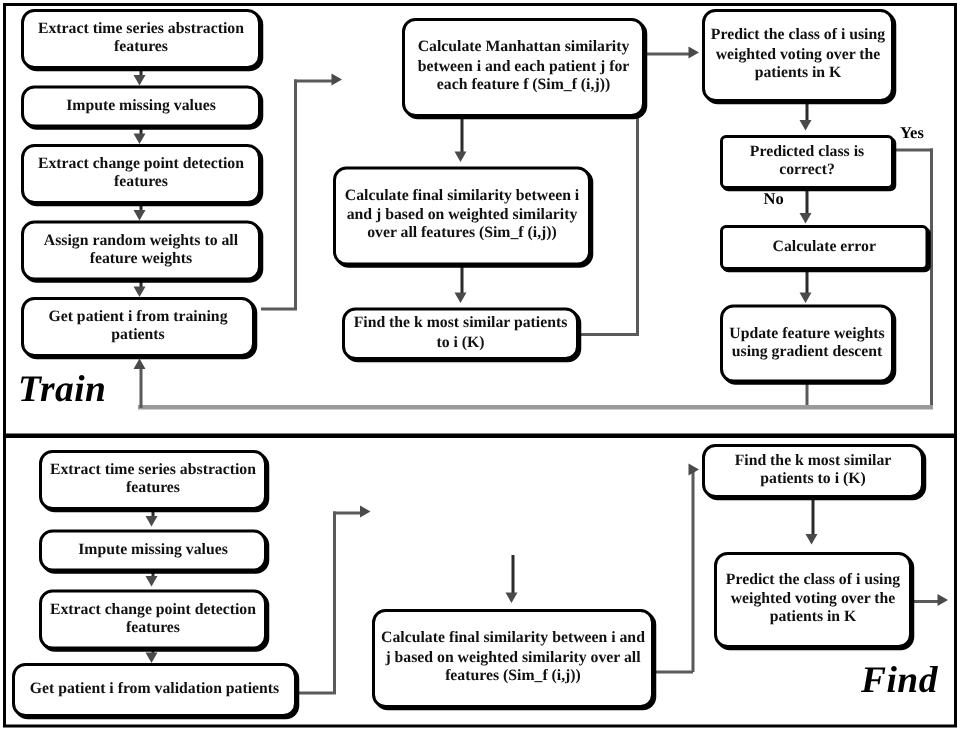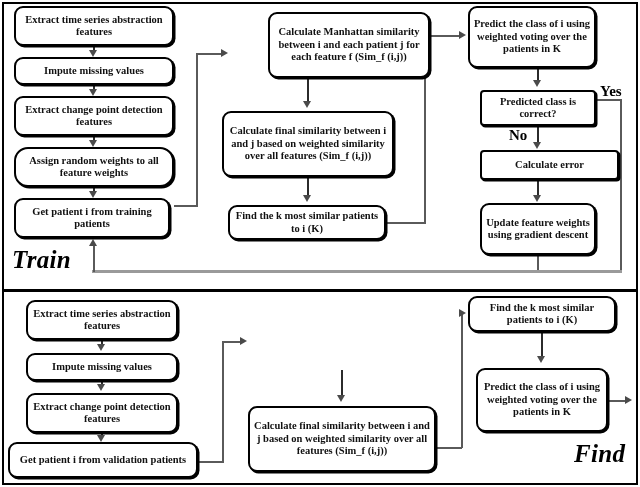--- a/index.html
+++ b/index.html
@@ -88,21 +88,21 @@
   }
   .arrow.right {
     border-top: 4px solid transparent;
     border-bottom: 4px solid transparent;
     border-left: 7px solid #4a4a4a;
   }
   .edge-label {
     position: absolute;
     font-family: "Liberation Serif", "DejaVu Serif", serif;
     font-weight: bold;
-    font-size: 15px;
+    font-size: 11px;
     color: #000;
     z-index: 6;
   }
   .thickbar {
     position: absolute;
     background: #9a9a9a;
     height: 3px;
     z-index: 2;
   }
 </style>
@@ -116,21 +116,21 @@
 
   <div class="node" style="left:14px;  top:6px;   width:160px; height:40px;">
     <span>Extract time series abstraction features</span>
   </div>
   <div class="node" style="left:14px;  top:57px;  width:160px; height:28px;">
     <span>Impute missing values</span>
   </div>
   <div class="node" style="left:14px;  top:96px;  width:160px; height:40px;">
     <span>Extract change point detection features</span>
   </div>
-  <div class="node" style="left:14px;  top:147px; width:160px; height:40px;border-radius:14px;">
+  <div class="node" style="left:14px;  top:147px; width:160px; height:40px;">
     <span>Assign random weights to all feature weights</span>
   </div>
   <div class="node" style="left:14px;  top:198px; width:156px; height:40px;font-family:Liberation Serif, serif;">
     <span>Get patient i from training patients</span>
   </div>
 
   <div class="ln v dark" style="left:93px; top:46px;  height:6px;"></div>
   <div class="arrow down" style="left:89px; top:50px;"></div>
   <div class="ln v dark" style="left:93px; top:85px;  height:6px;"></div>
   <div class="arrow down" style="left:89px; top:89px;"></div>

